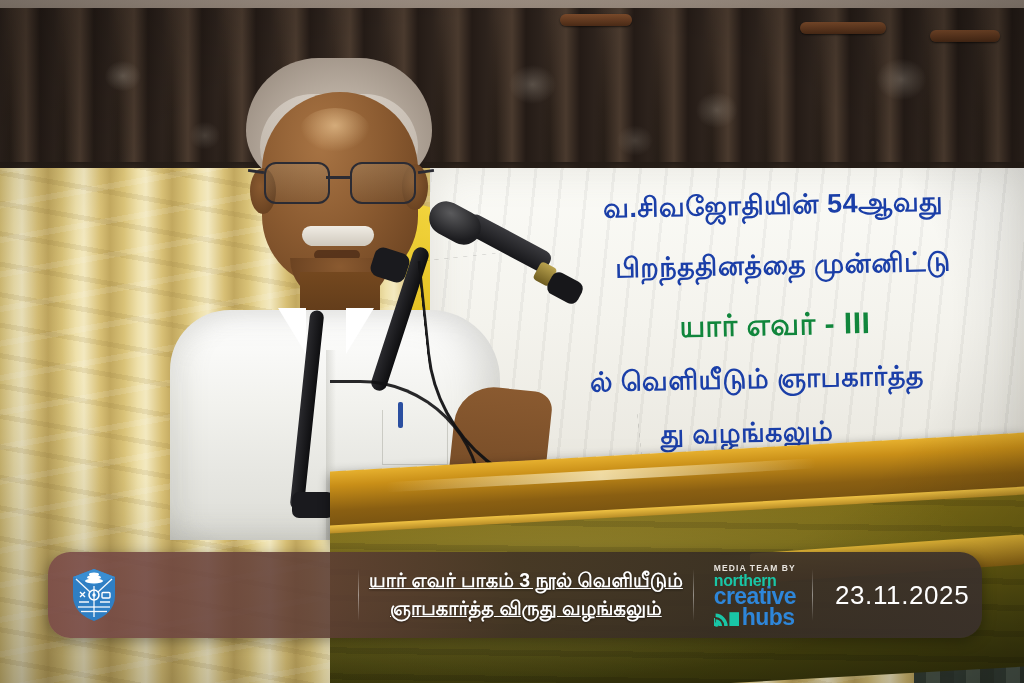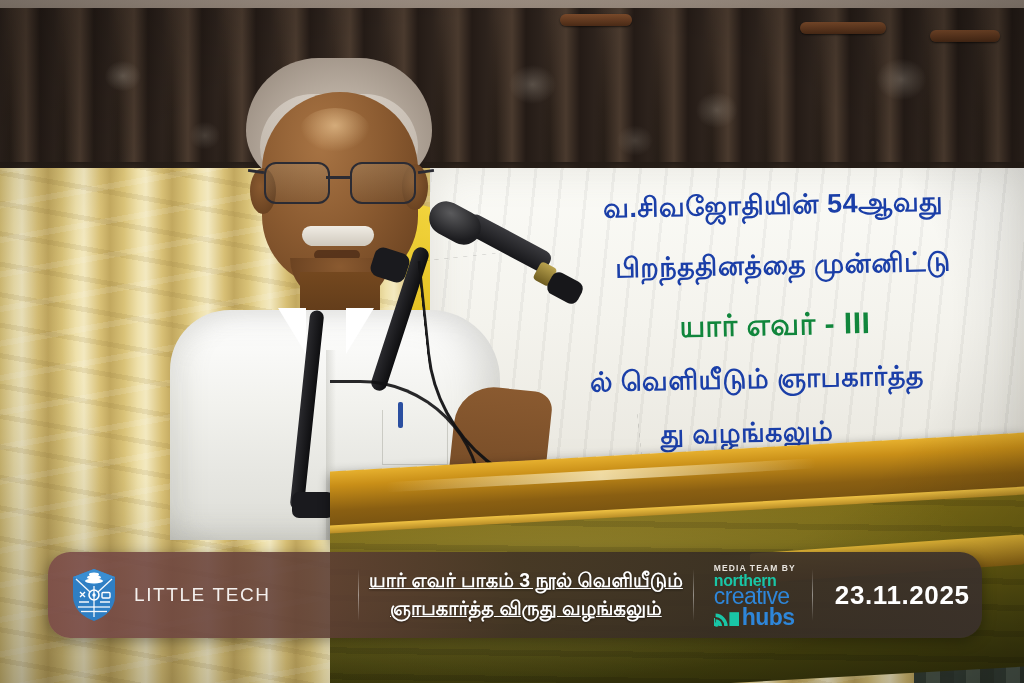--- a/index.html
+++ b/index.html
@@ -336,32 +336,32 @@
   }
   .media-kicker{
     color:#e8e4de;font-size:8.5px;letter-spacing:1.1px;font-weight:700;
     margin-bottom:1px;
   }
   .nch{line-height:.92;}
   .nch .n1{
     display:block;color:#19c6a6;font-size:16px;font-weight:700;letter-spacing:-.4px;
   }
   .nch .n2{
-    display:block;color:#2e86d9;font-size:23px;font-weight:400;letter-spacing:-.6px;
+    display:block;color:#2e86d9;font-size:23px;font-weight:700;letter-spacing:-.6px;
     margin-top:-2px;
   }
   .nch .n3{
     display:flex;align-items:flex-end;gap:2px;margin-top:-1px;
   }
   .nch .n3 .wifi{width:26px;height:19px;flex:0 0 auto;}
   .nch .n3 .hubs{color:#2e86d9;font-size:23px;font-weight:700;letter-spacing:-.6px;line-height:.9;}
 
   .date-block{
     flex:0 0 auto;padding:0 26px 0 22px;
-    color:#ffffff;font-size:26px;letter-spacing:.6px;font-weight:700;
+    color:#ffffff;font-size:26px;letter-spacing:.6px;font-weight:400;
   }
 </style>
 </head>
 <body>
 
 <div class="stage">
 
   <div class="photo">
 
     <div class="wall"></div>
@@ -456,21 +456,20 @@
             <rect x="32" y="24.5" width="8" height="5.5" rx="1"></rect>
           </g>
           <g stroke="#ffffff" stroke-width="1.3" opacity=".95">
             <path d="M9 34 h10 M30 34 h10"></path>
             <path d="M8 39 h32"></path>
             <path d="M11 43.5 h26"></path>
           </g>
         </svg>
       </span>
       <span class="brand-name">
-        <span>LITTLE TECH</span>
       </span>
     </div>
 
     <div class="divider"></div>
 
     <div class="headline">
       <span>யார் எவர் பாகம் 3 நூல் வெளியீடும்</span>
       <span>ஞாபகார்த்த விருது வழங்கலும்</span>
     </div>
 

